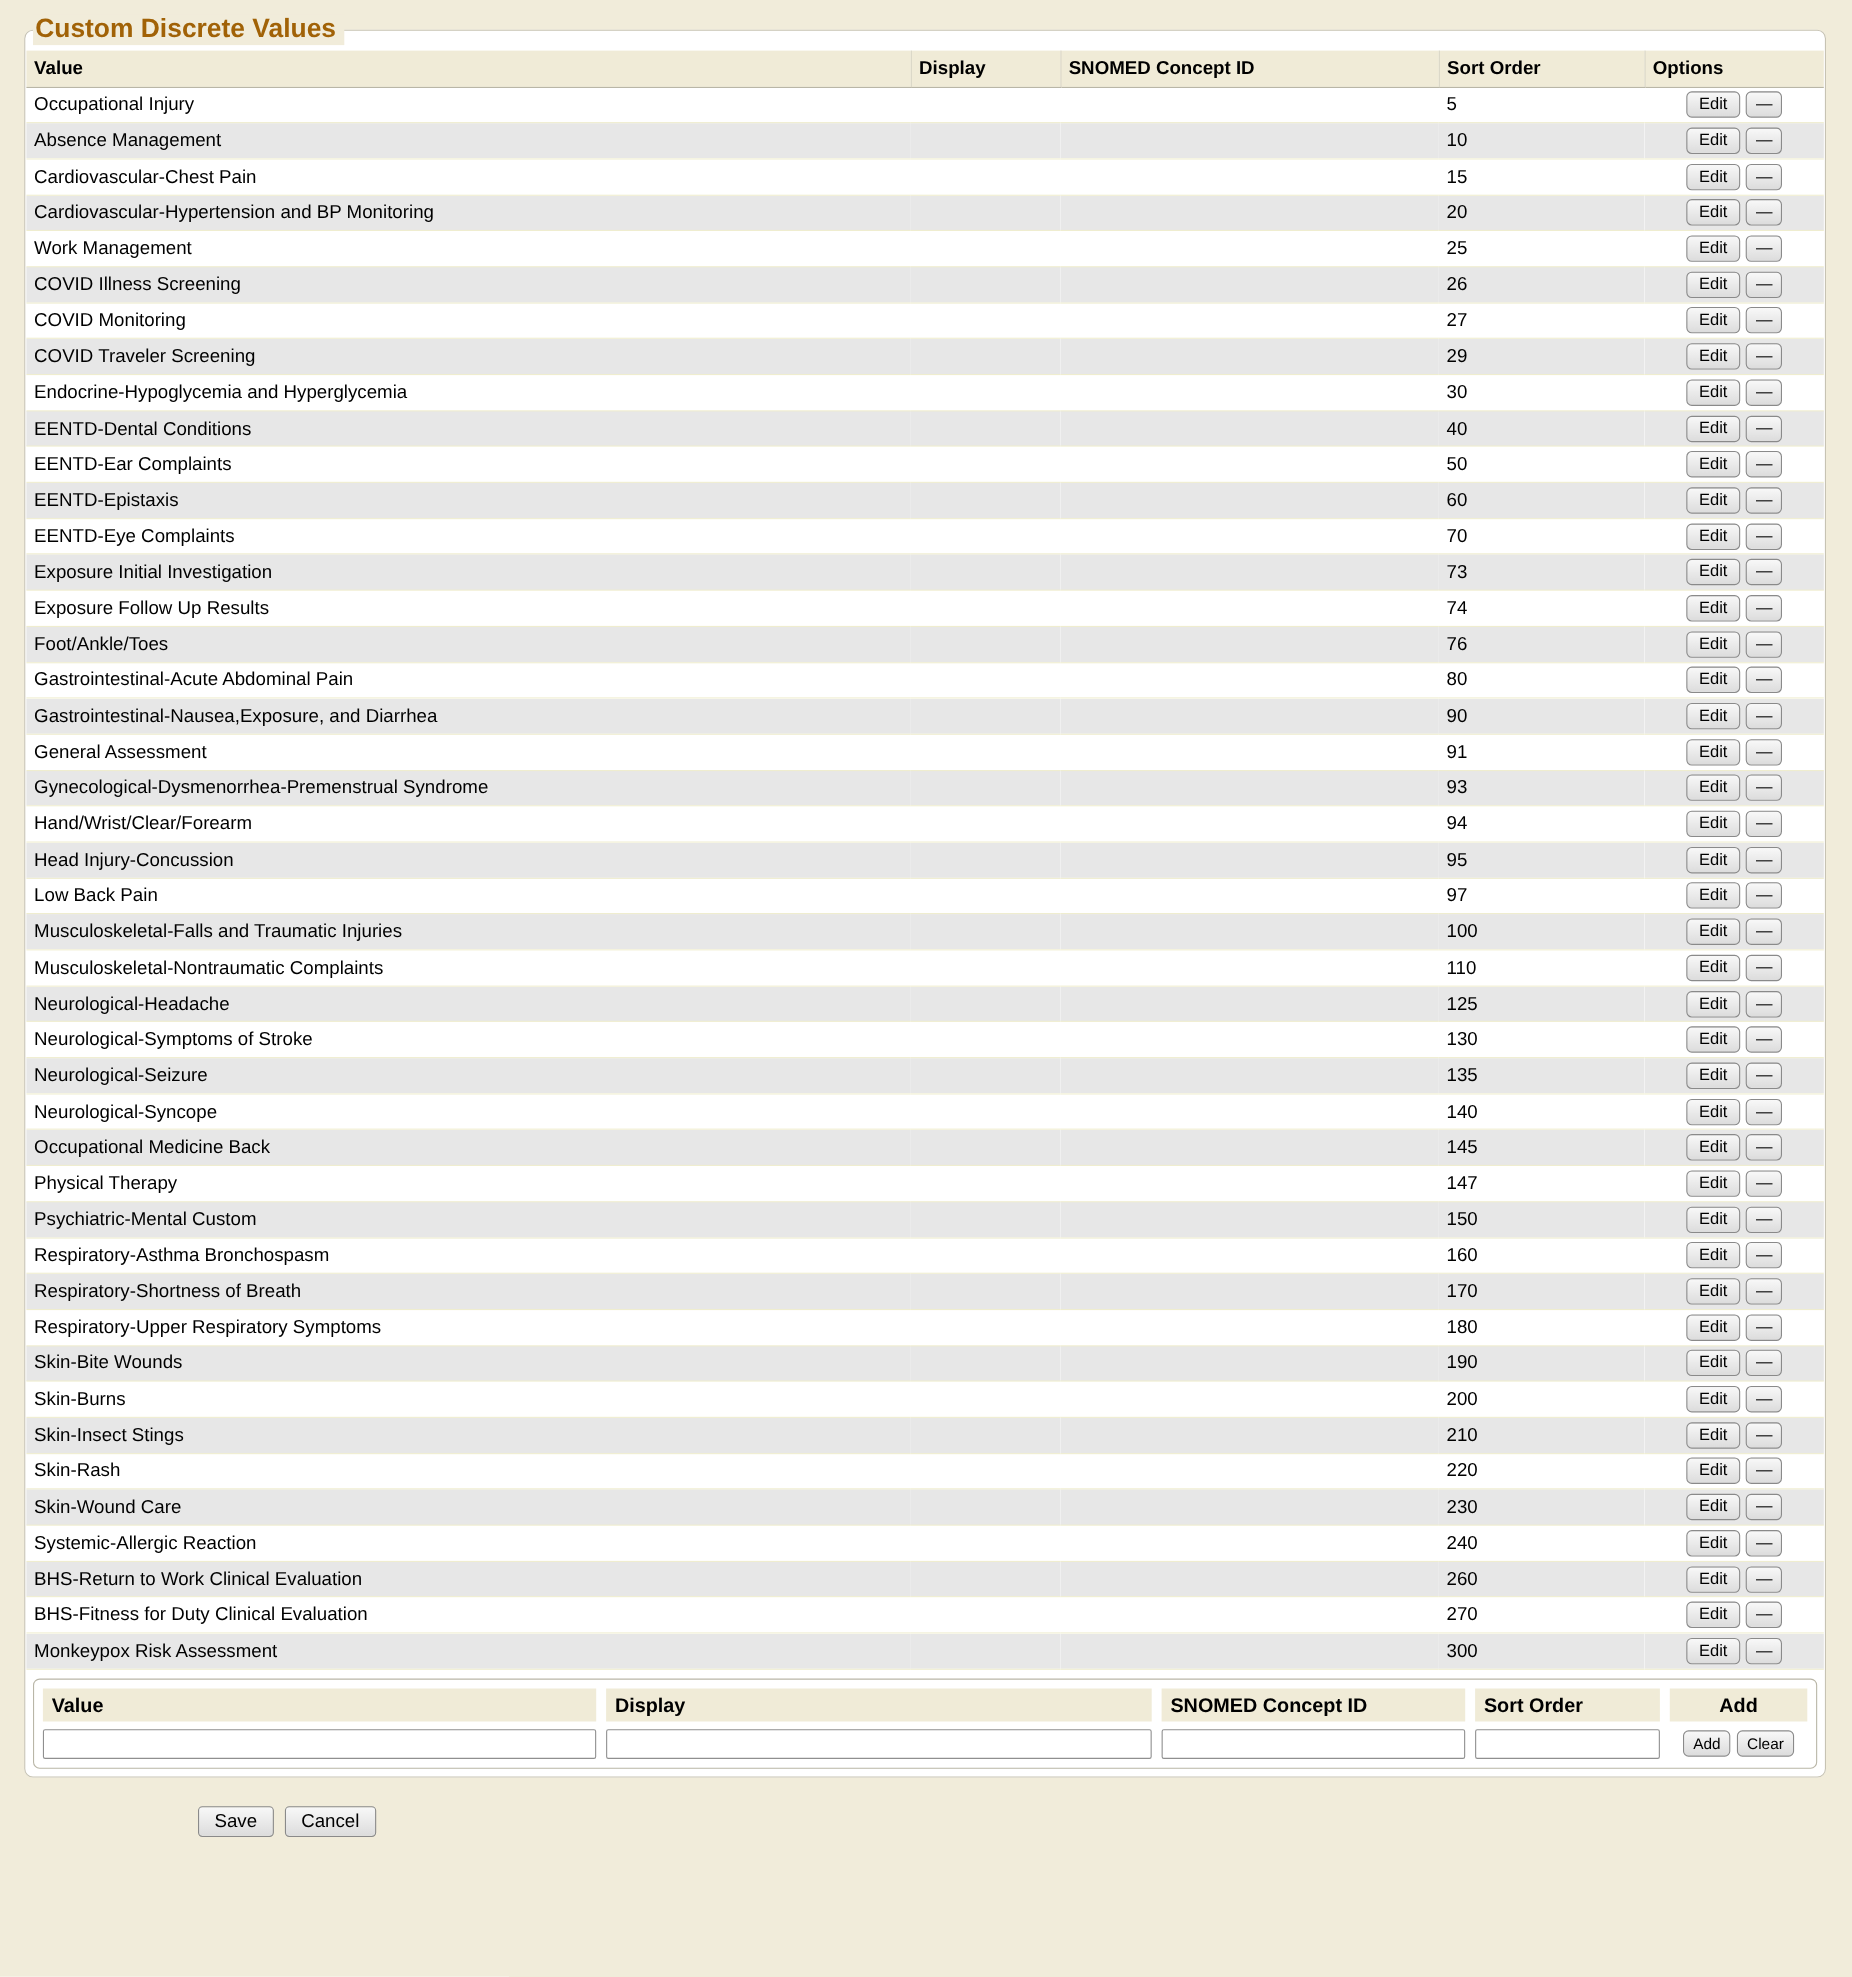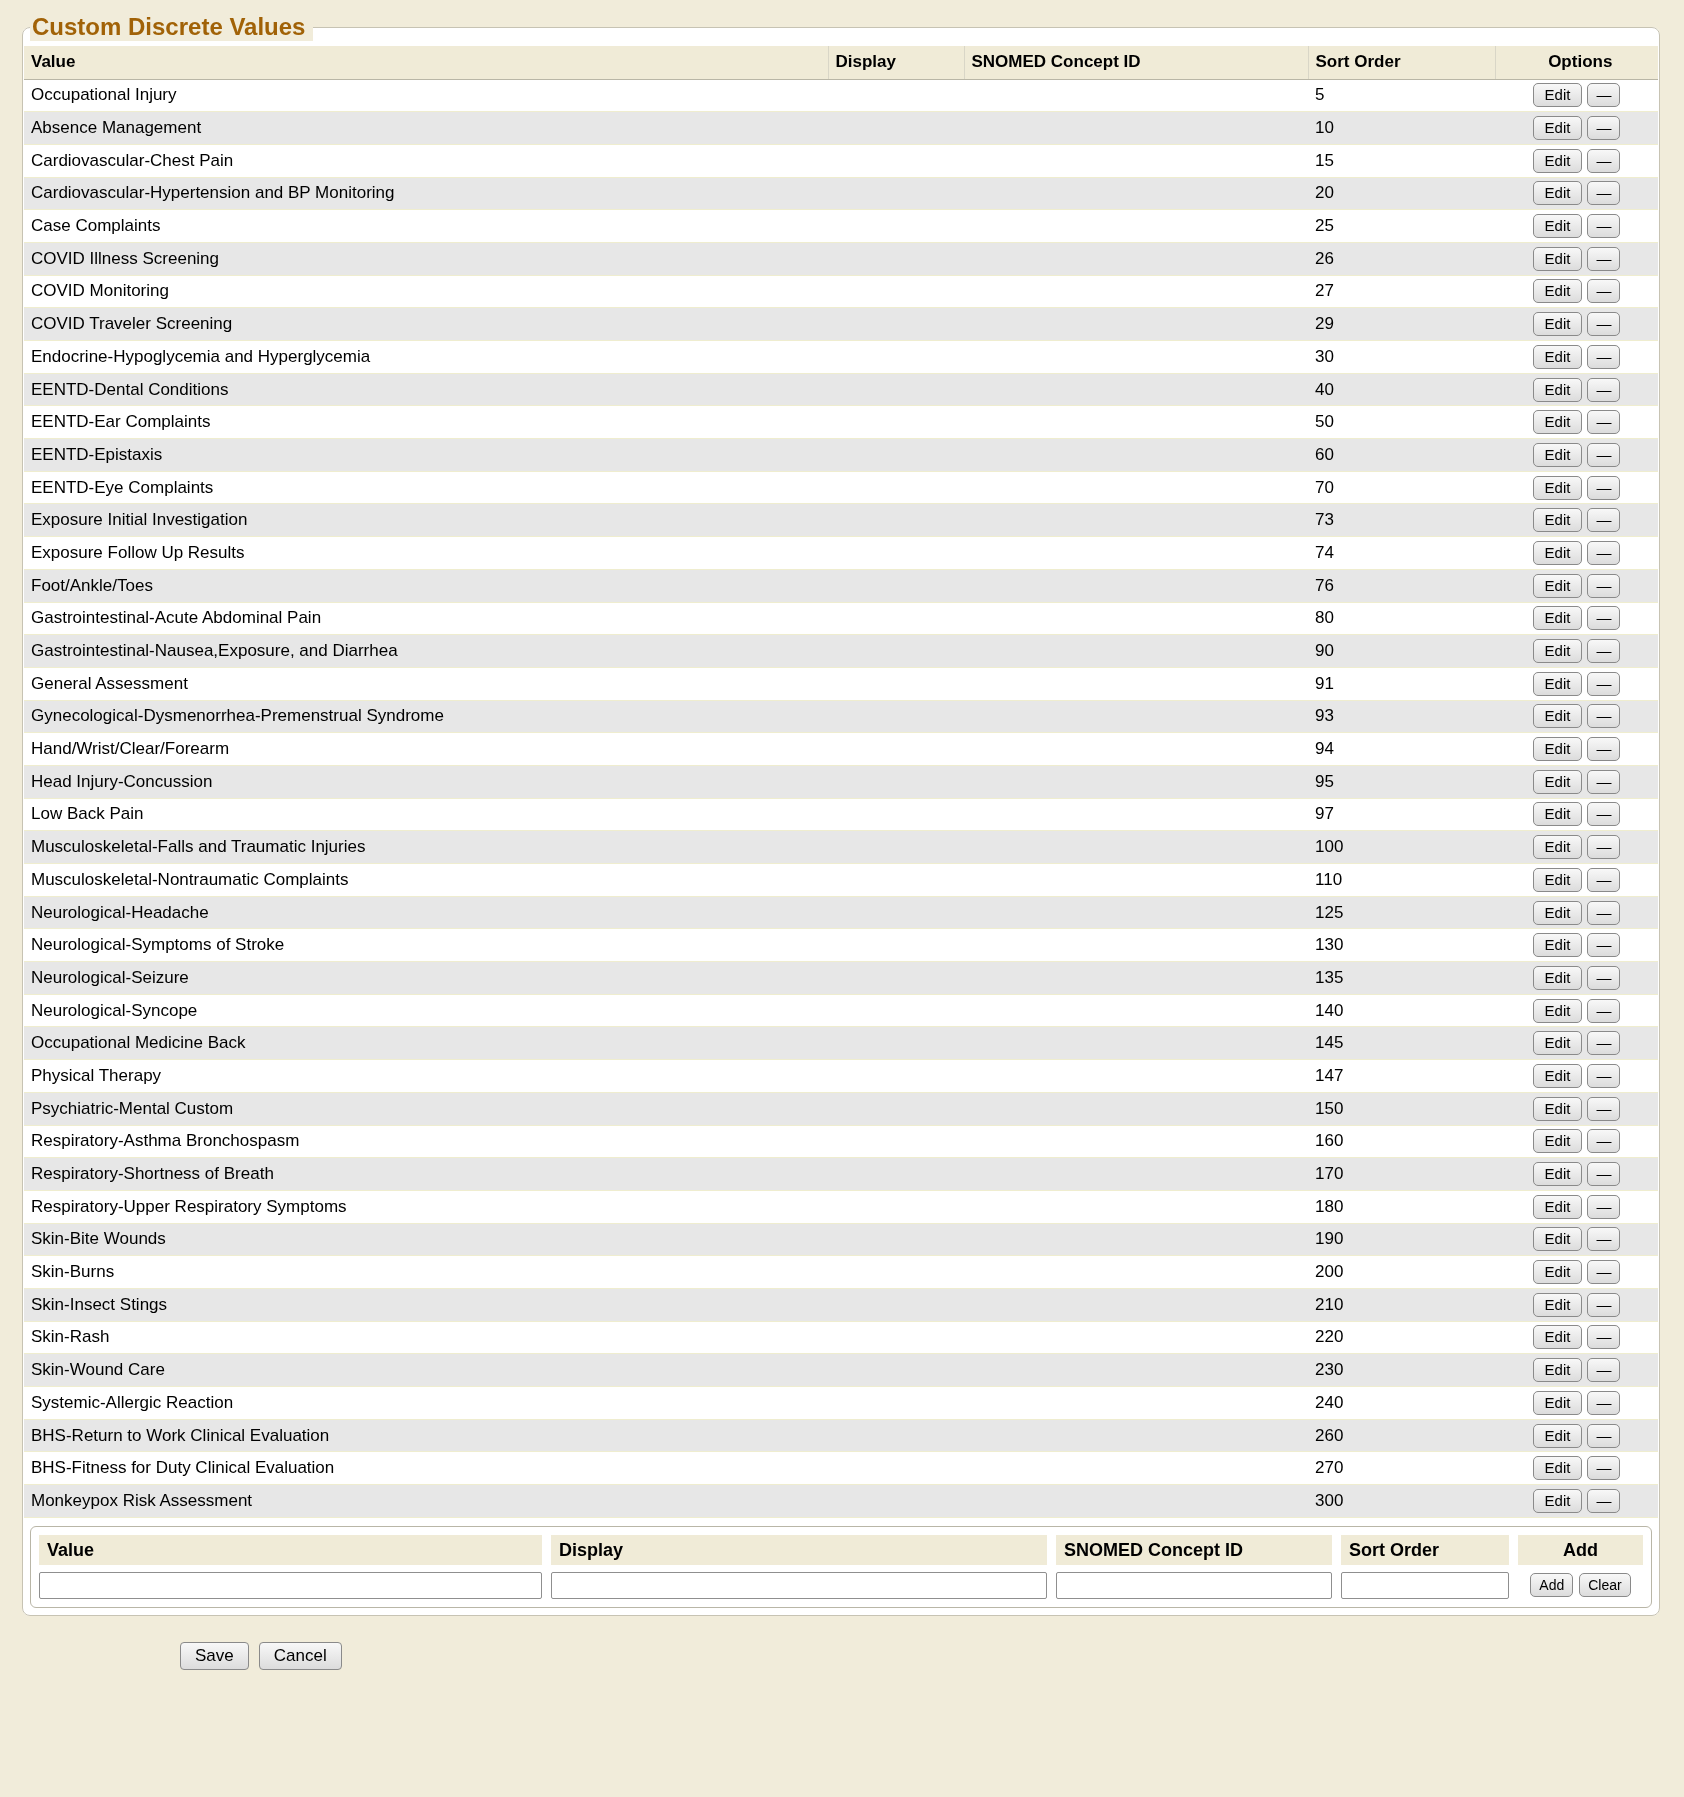--- a/index.html
+++ b/index.html
@@ -35,21 +35,21 @@
     background:#f0ebd7;
     text-align:left;
     font-size:17px;
     font-weight:bold;
     height:33px;
     padding:0 0 0 7px;
     border-bottom:1px solid #b9b6a6;
     box-sizing:border-box;
   }
   table.values th + th { border-left:1px solid #d9d6c7; }
-  table.values th.center { text-align:center; }
+  table.values th.center { text-align:left; }
   table.values td {
     height:32.7px;
     padding:0 0 0 7px;
     border-bottom:1px solid #efedcf;
     white-space:nowrap;
     overflow:hidden;
     box-sizing:border-box;
     background:#ffffff;
   }
   table.values tbody tr:nth-child(even) td { background:#e7e7e7; }
@@ -166,21 +166,21 @@
         <tr>
       <td>Cardiovascular-Hypertension and BP Monitoring</td>
       <td></td>
       <td></td>
       <td>20</td>
       <td class="opts">
         <button class="btn">Edit</button><button class="btn btn-dash">—</button>
       </td>
     </tr>
         <tr>
-      <td>Case Complaints</td>
+      <td>Work Management</td>
       <td></td>
       <td></td>
       <td>25</td>
       <td class="opts">
         <button class="btn">Edit</button><button class="btn btn-dash">—</button>
       </td>
     </tr>
         <tr>
       <td>COVID Illness Screening</td>
       <td></td>

